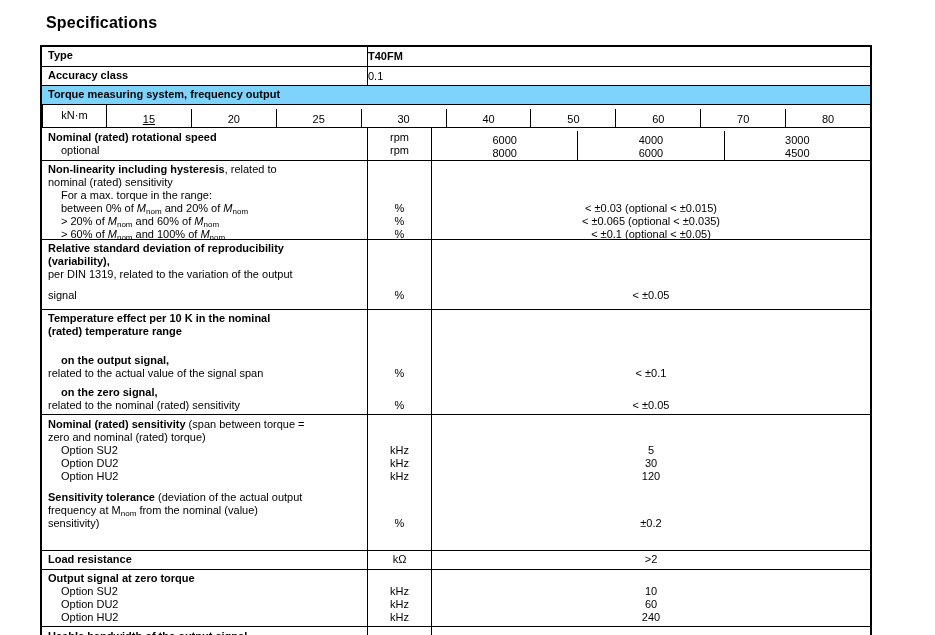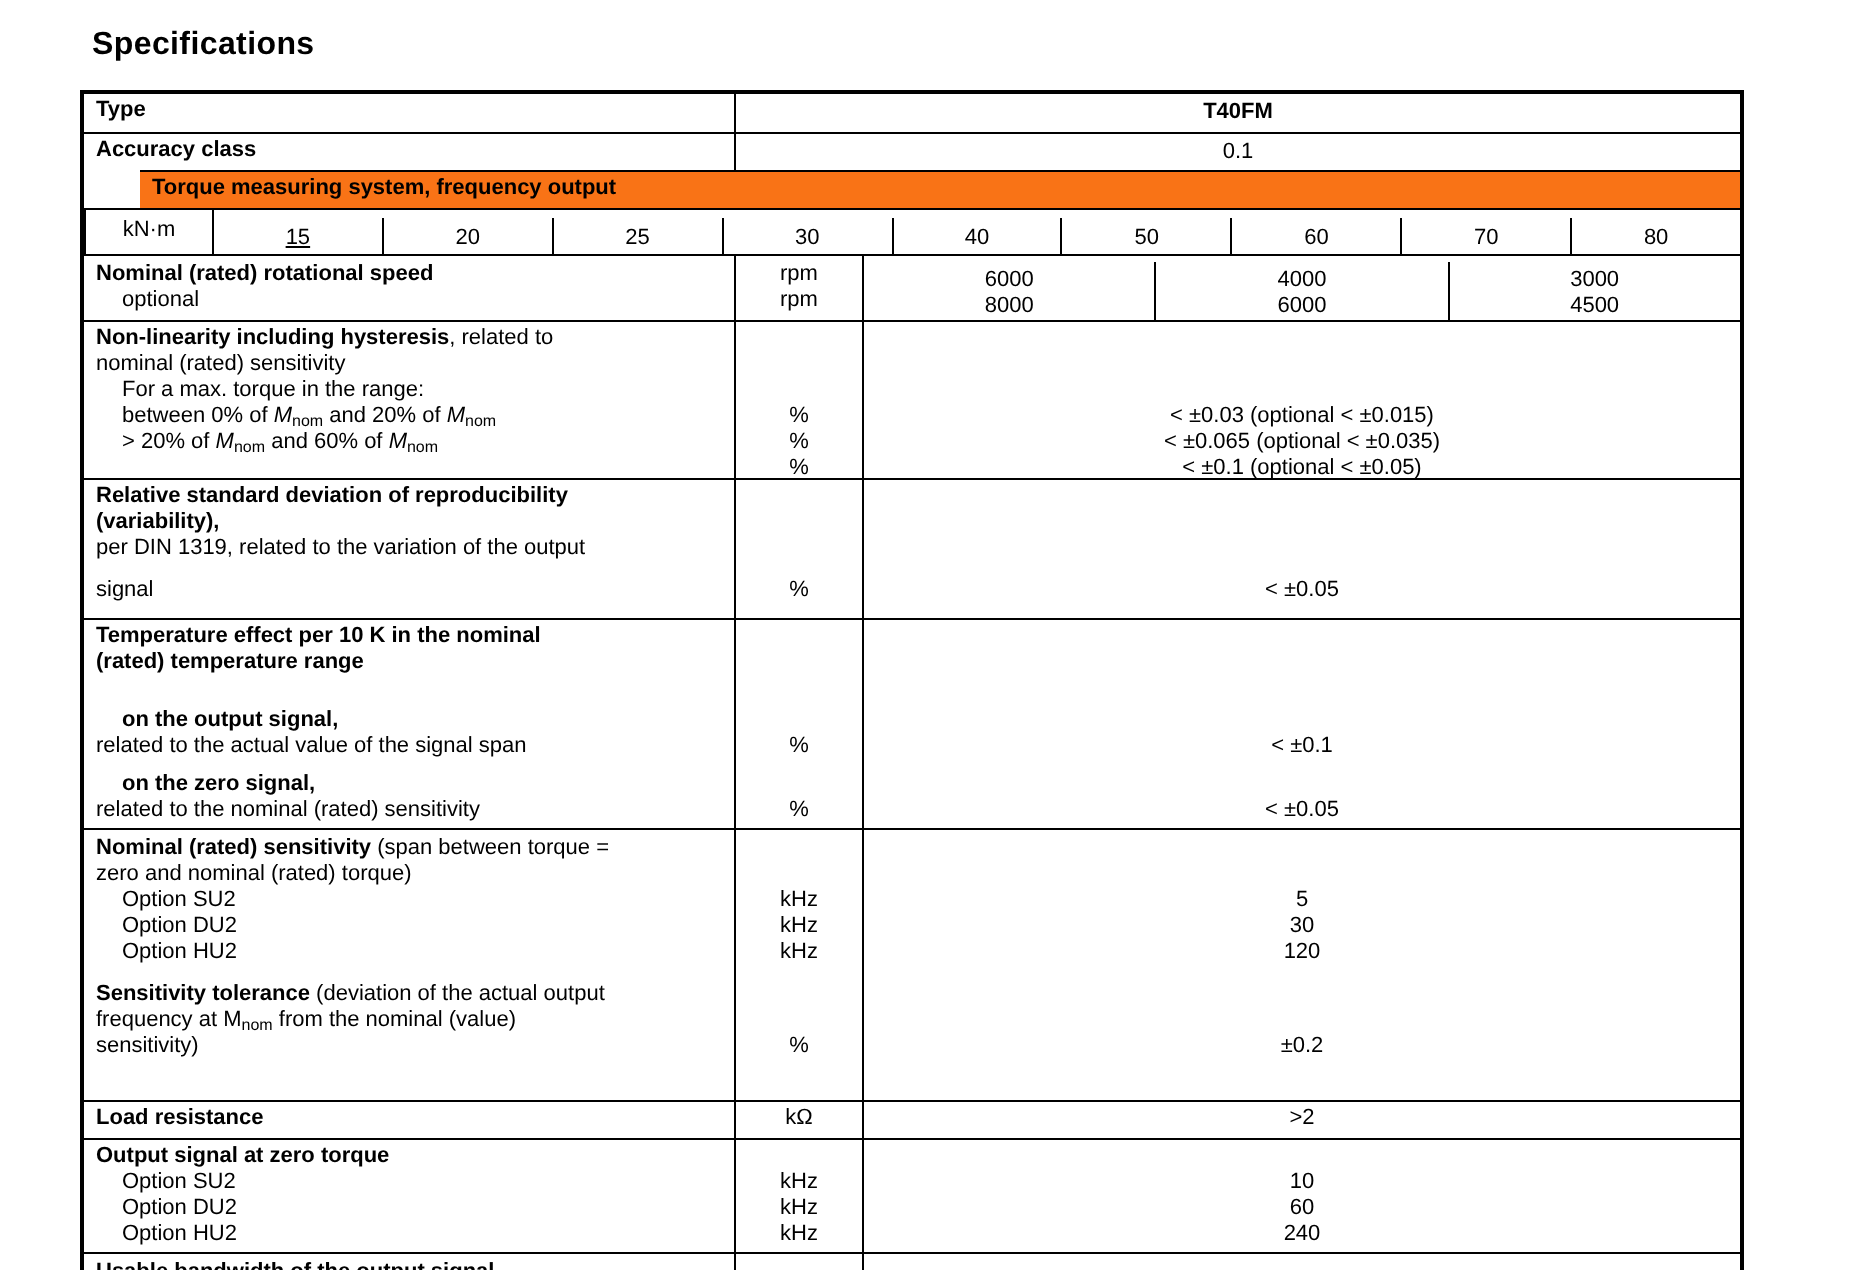--- a/index.html
+++ b/index.html
@@ -12,21 +12,21 @@
     position:absolute; left:40px; top:45px; width:832px; height:590px;
     border:2px solid #000; border-bottom:none;
   }
 
   .row { display:flex; border-top:1.5px solid #000; overflow:hidden; }
   .row.first { border-top:none; }
 
   .c-label { width:325px; padding:2px 4px 0 6px; }
   .c-unit  { width:64px;  border-left:1.5px solid #000; text-align:center; padding-top:2px; }
   .c-val   { flex:1; border-left:1.5px solid #000; text-align:center; padding-top:2px; }
-  .c-merge { flex:1; border-left:1.5px solid #000; text-align:center; padding-top:3px; }
+  .c-merge { flex:1; border-left:1.5px solid #000; padding-top:3px; }
 
   .line { height:13px; line-height:13px; white-space:nowrap; }
   .b { font-weight:bold; }
   .ind { padding-left:13px; }
   .sp16 { height:16px; } .sp6 { height:6px; } .sp8 { height:8px; }
 
   i { font-style:italic; }
   sub { font-size:8px; line-height:1; vertical-align:baseline; position:relative; top:2px; }
 
   
@@ -69,21 +69,21 @@
     <div class="c-merge b">T40FM</div>
   </div>
 
   <div class="row h-acc">
     <div class="c-label">
       <div class="line b">Accuracy class</div>
     </div>
     <div class="c-merge">0.1</div>
   </div>
 
-  <div class="row h-ban banner" style="background:#f97316;margin-left:28px;">
+  <div class="row h-ban banner" style="background:#7dd3fc;">
     <div class="line">Torque measuring system, frequency output</div>
   </div>
 
   <div class="row h-tq">
     <div class="c-unit">kN·m</div>
     <div class="c-val grid">
       <div style="padding-top:4px;text-decoration:underline;">15</div>
       <div style="padding-top:4px;">20</div>
       <div style="padding-top:4px;">25</div>
       <div style="padding-top:4px;">30</div>
@@ -120,20 +120,21 @@
     </div>
   </div>
 
   <div class="row h-nl">
     <div class="c-label">
       <div class="line"><span class="b">Non-linearity including hysteresis</span><span>, related to</span></div>
       <div class="line">nominal (rated) sensitivity</div>
       <div class="line ind">For a max. torque in the range:</div>
       <div class="line ind"><span>between 0% of </span><i>M</i><sub>nom</sub><span> and 20% of </span><i>M</i><sub>nom</sub></div>
       <div class="line ind"><span>&gt; 20% of </span><i>M</i><sub>nom</sub><span> and 60% of </span><i>M</i><sub>nom</sub></div>
+      <div class="line ind"><span>&gt; 60% of </span><i>M</i><sub>nom</sub><span> and 100% of </span><i>M</i><sub>nom</sub></div>
     </div>
     <div class="c-unit">
       <div class="line"></div>
         <div class="line"></div>
         <div class="line"></div>
       <div class="line">%</div>
       <div class="line">%</div>
       <div class="line">%</div>
     </div>
     <div class="c-val">

